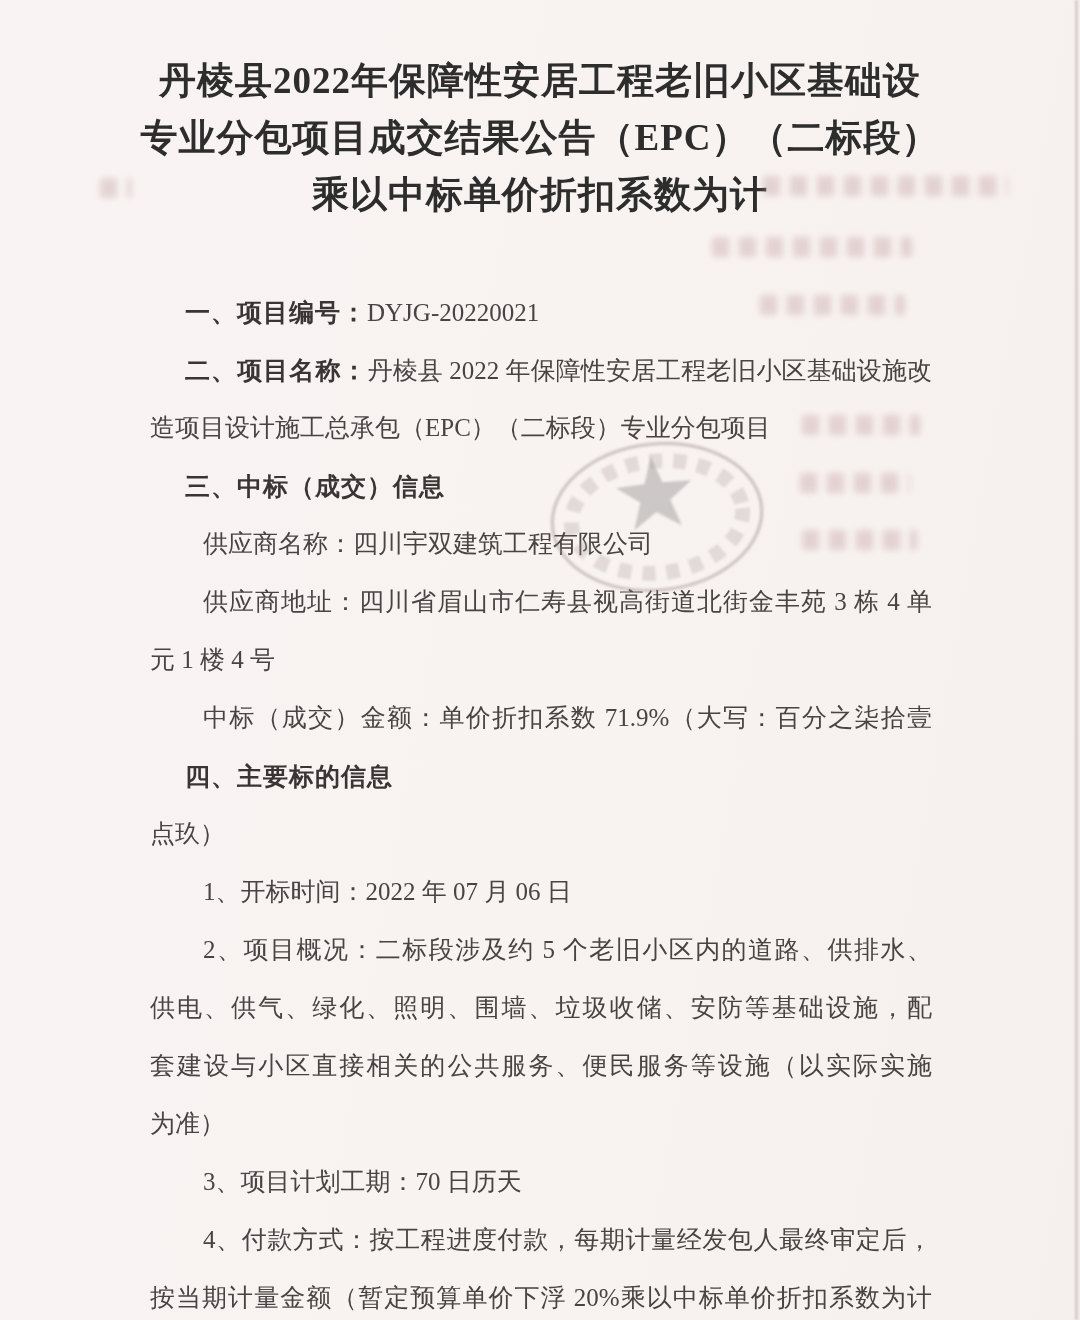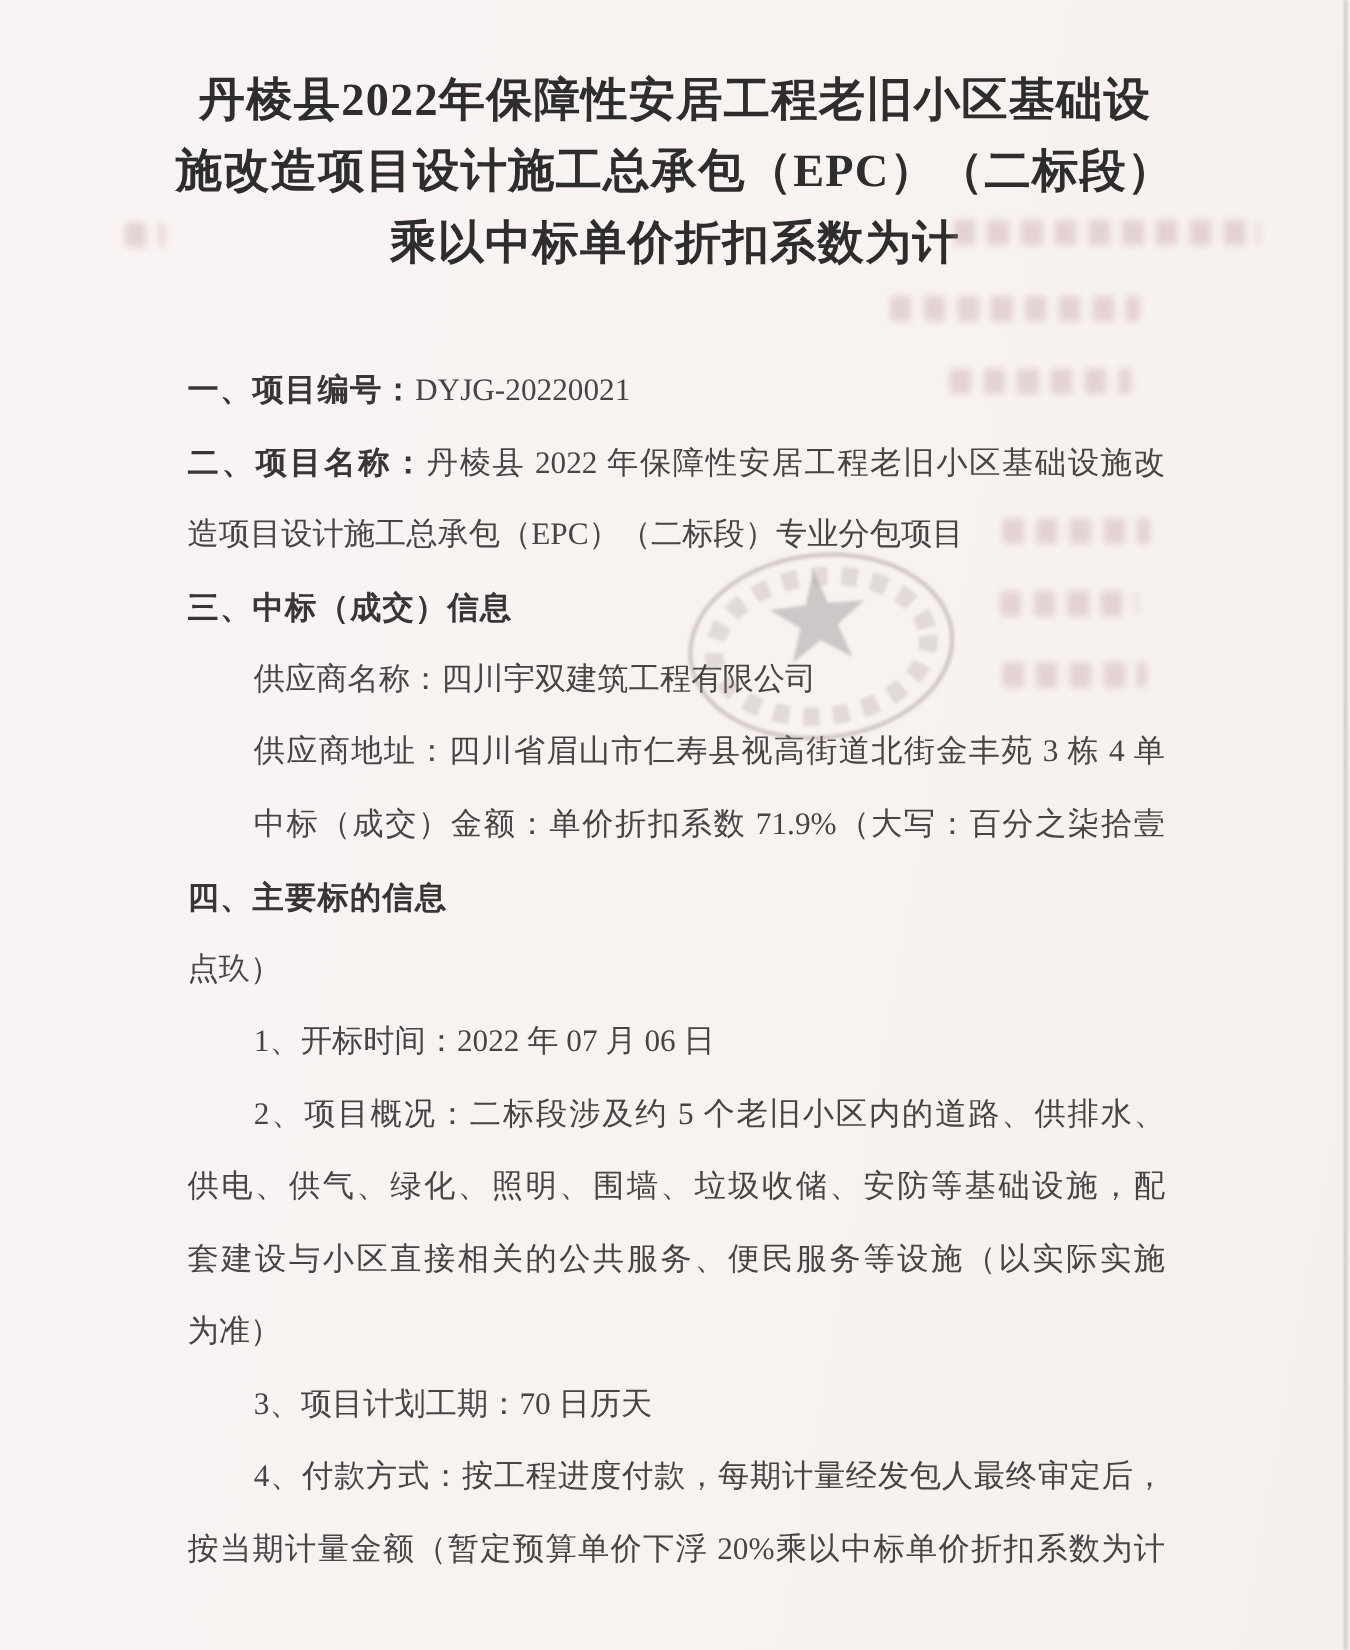--- a/index.html
+++ b/index.html
@@ -64,20 +64,21 @@
     overflow: hidden;
   }
   .line.indent {
     padding-left: 53px;
   }
   .lbl {
     font-family: "Liberation Sans", sans-serif;
     font-weight: 700;
     color: #383534;
     letter-spacing: 1px;
+    margin-left: 35px;
   }
   
   .seal {
     position: absolute;
     left: 544px;
     top: 436px;
     width: 226px;
     height: 162px;
     transform: rotate(-6deg);
     opacity: 0.85;
@@ -94,31 +95,32 @@
     border-radius: 3px;
   }
 </style>
 </head>
 <body>
 
 <div class="page">
 
   <div class="doc-title">
     <div>丹棱县2022年保障性安居工程老旧小区基础设</div>
-    <div>施改造项目设计施工总承包（EPC）（二标段）</div>
+    <div>专业分包项目成交结果公告（EPC）（二标段）</div>
     <div>乘以中标单价折扣系数为计</div>
   </div>
 
   <div class="body-text">
     <div class="line"><span class="lbl">一、项目编号：</span><span>DYJG-20220021</span></div>
     <div class="line fill"><span class="lbl">二、项目名称：</span><span>丹棱县 2022 年保障性安居工程老旧小区基础设施改</span></div>
     <div class="line"><span>造项目设计施工总承包（EPC）（二标段）专业分包项目</span></div>
     <div class="line"><span class="lbl">三、中标（成交）信息</span></div>
     <div class="line indent"><span>供应商名称：四川宇双建筑工程有限公司</span></div>
     <div class="line indent fill"><span>供应商地址：四川省眉山市仁寿县视高街道北街金丰苑 3 栋 4 单</span></div>
+    <div class="line"><span>元 1 楼 4 号</span></div>
     <div class="line indent fill"><span>中标（成交）金额：单价折扣系数 71.9%（大写：百分之柒拾壹</span></div>
     <div class="line"><span class="lbl">四、主要标的信息</span></div>
     <div class="line"><span>点玖）</span></div>
     <div class="line indent"><span>1、开标时间：2022 年 07 月 06 日</span></div>
     <div class="line indent fill"><span>2、项目概况：二标段涉及约 5 个老旧小区内的道路、供排水、</span></div>
     <div class="line fill"><span>供电、供气、绿化、照明、围墙、垃圾收储、安防等基础设施，配</span></div>
     <div class="line fill"><span>套建设与小区直接相关的公共服务、便民服务等设施（以实际实施</span></div>
     <div class="line"><span>为准）</span></div>
     <div class="line indent"><span>3、项目计划工期：70 日历天</span></div>
     <div class="line indent fill"><span>4、付款方式：按工程进度付款，每期计量经发包人最终审定后，</span></div>

